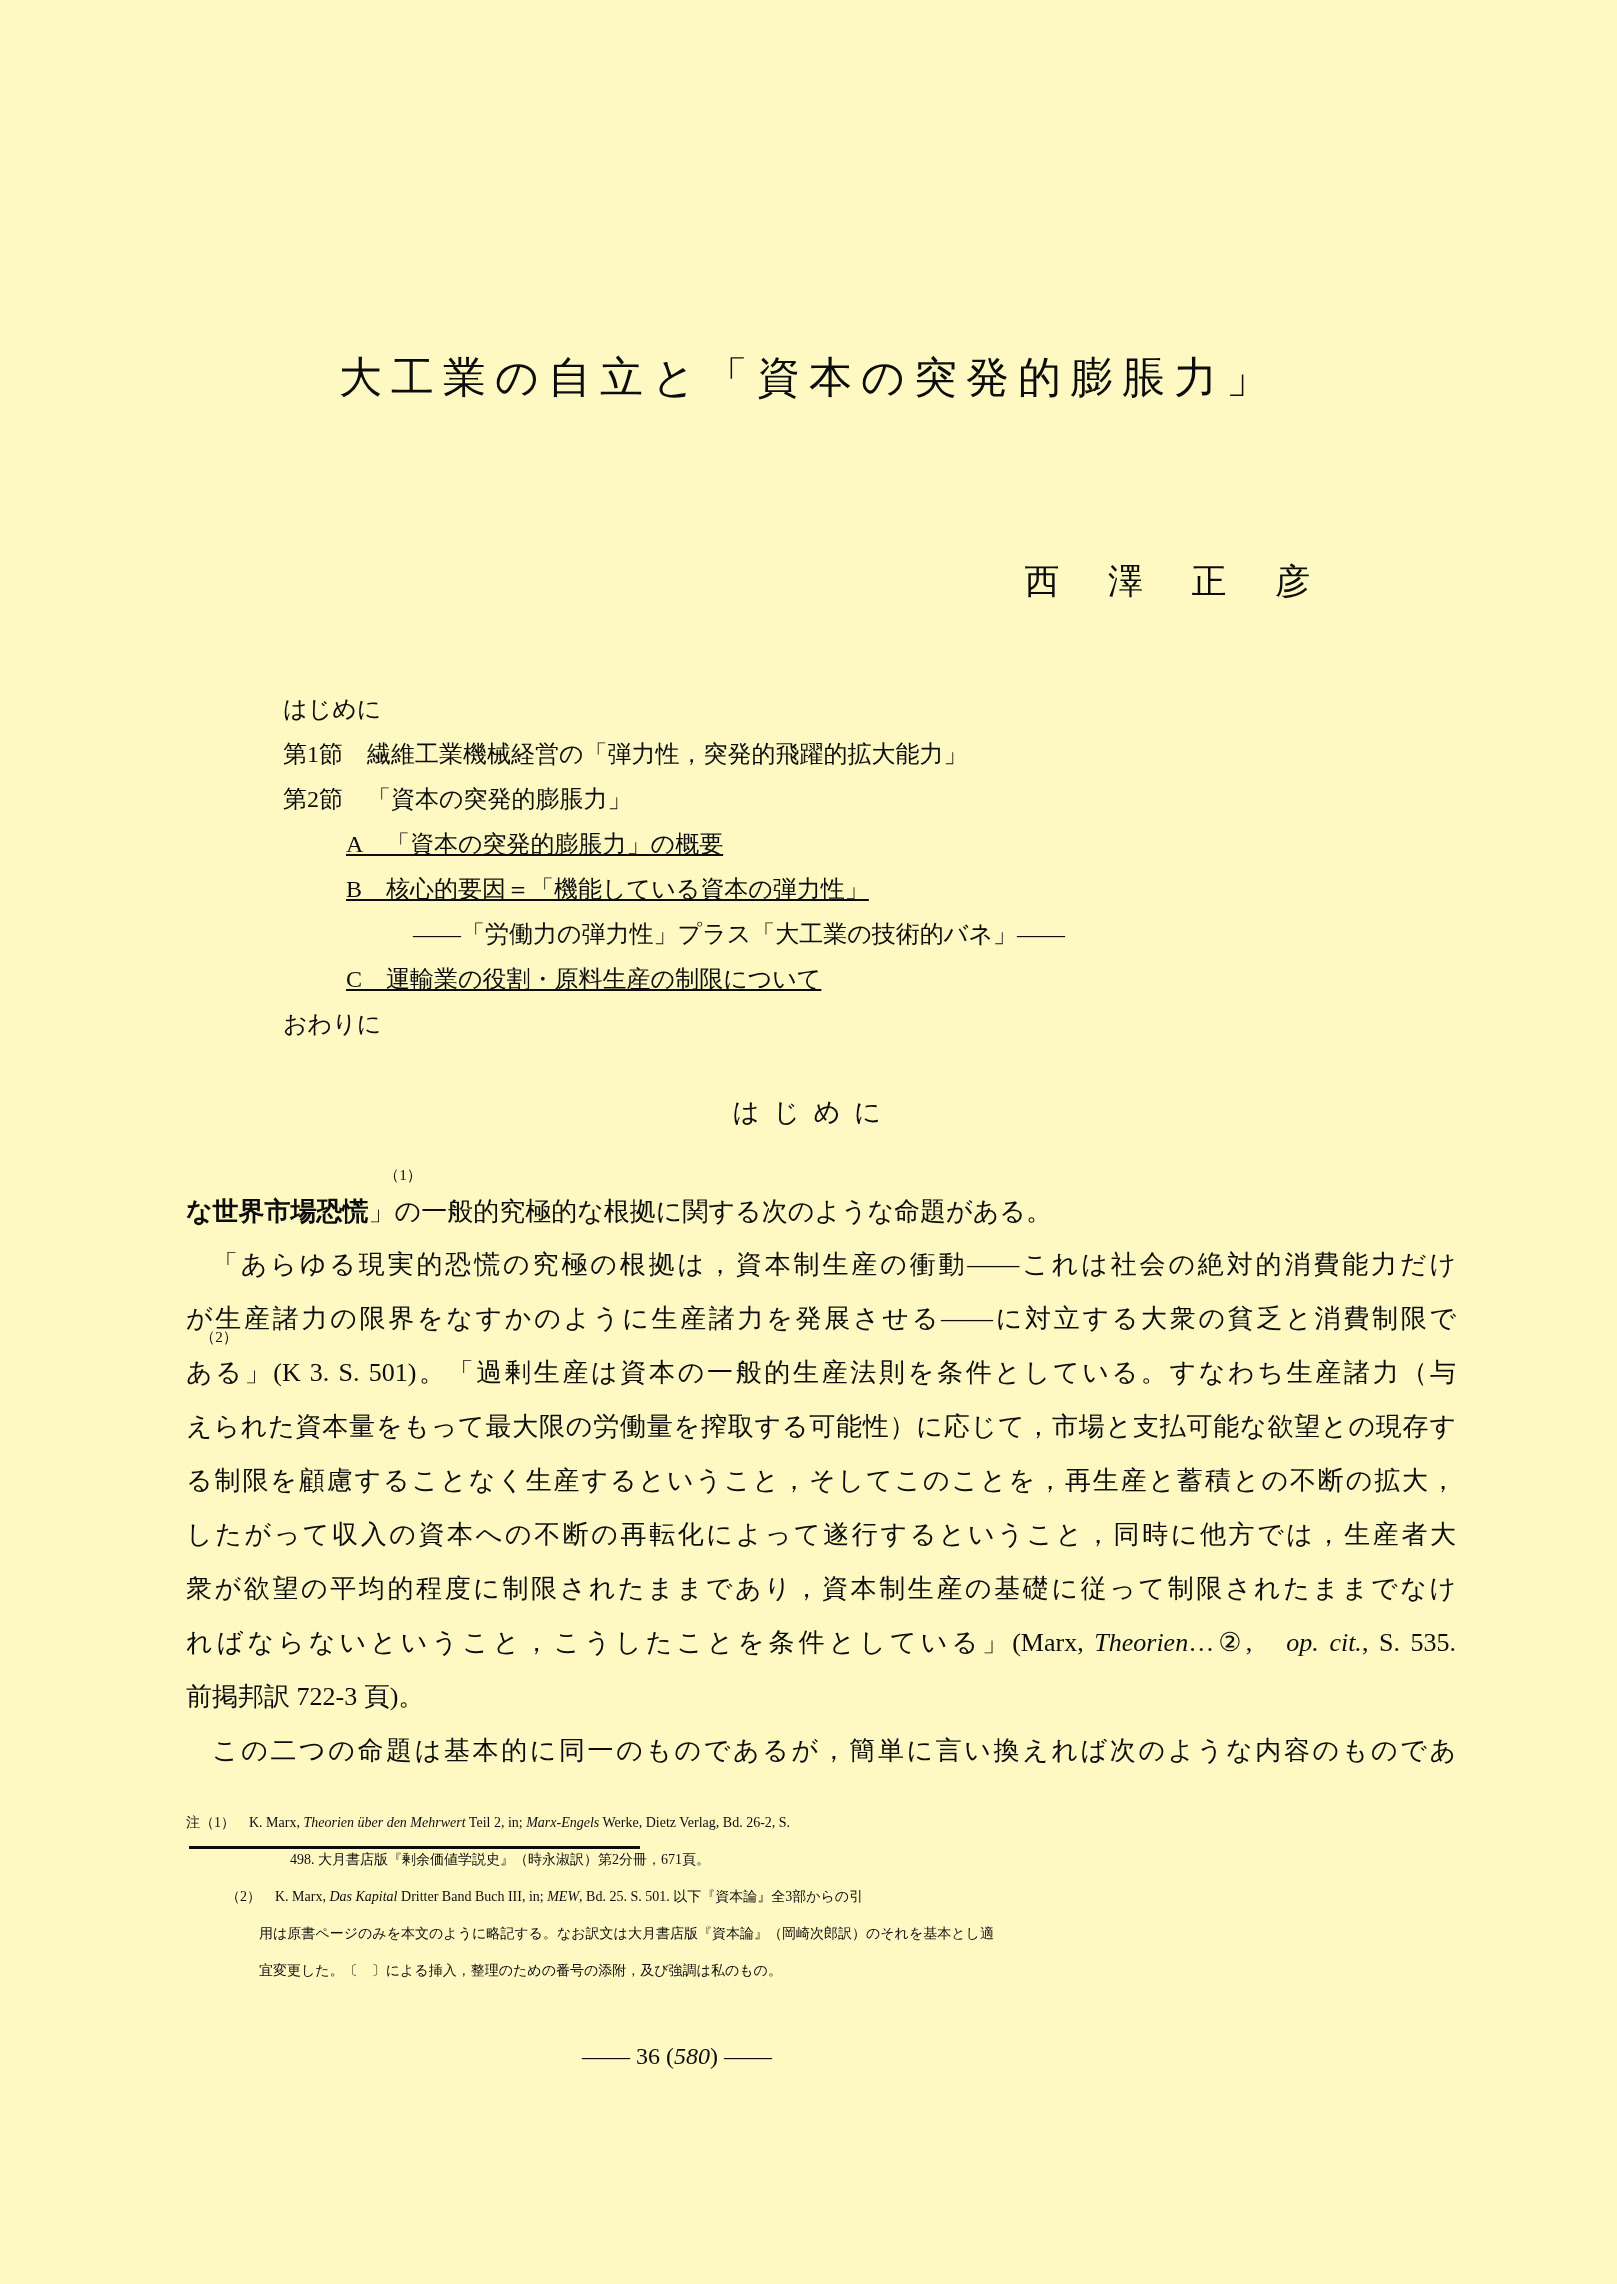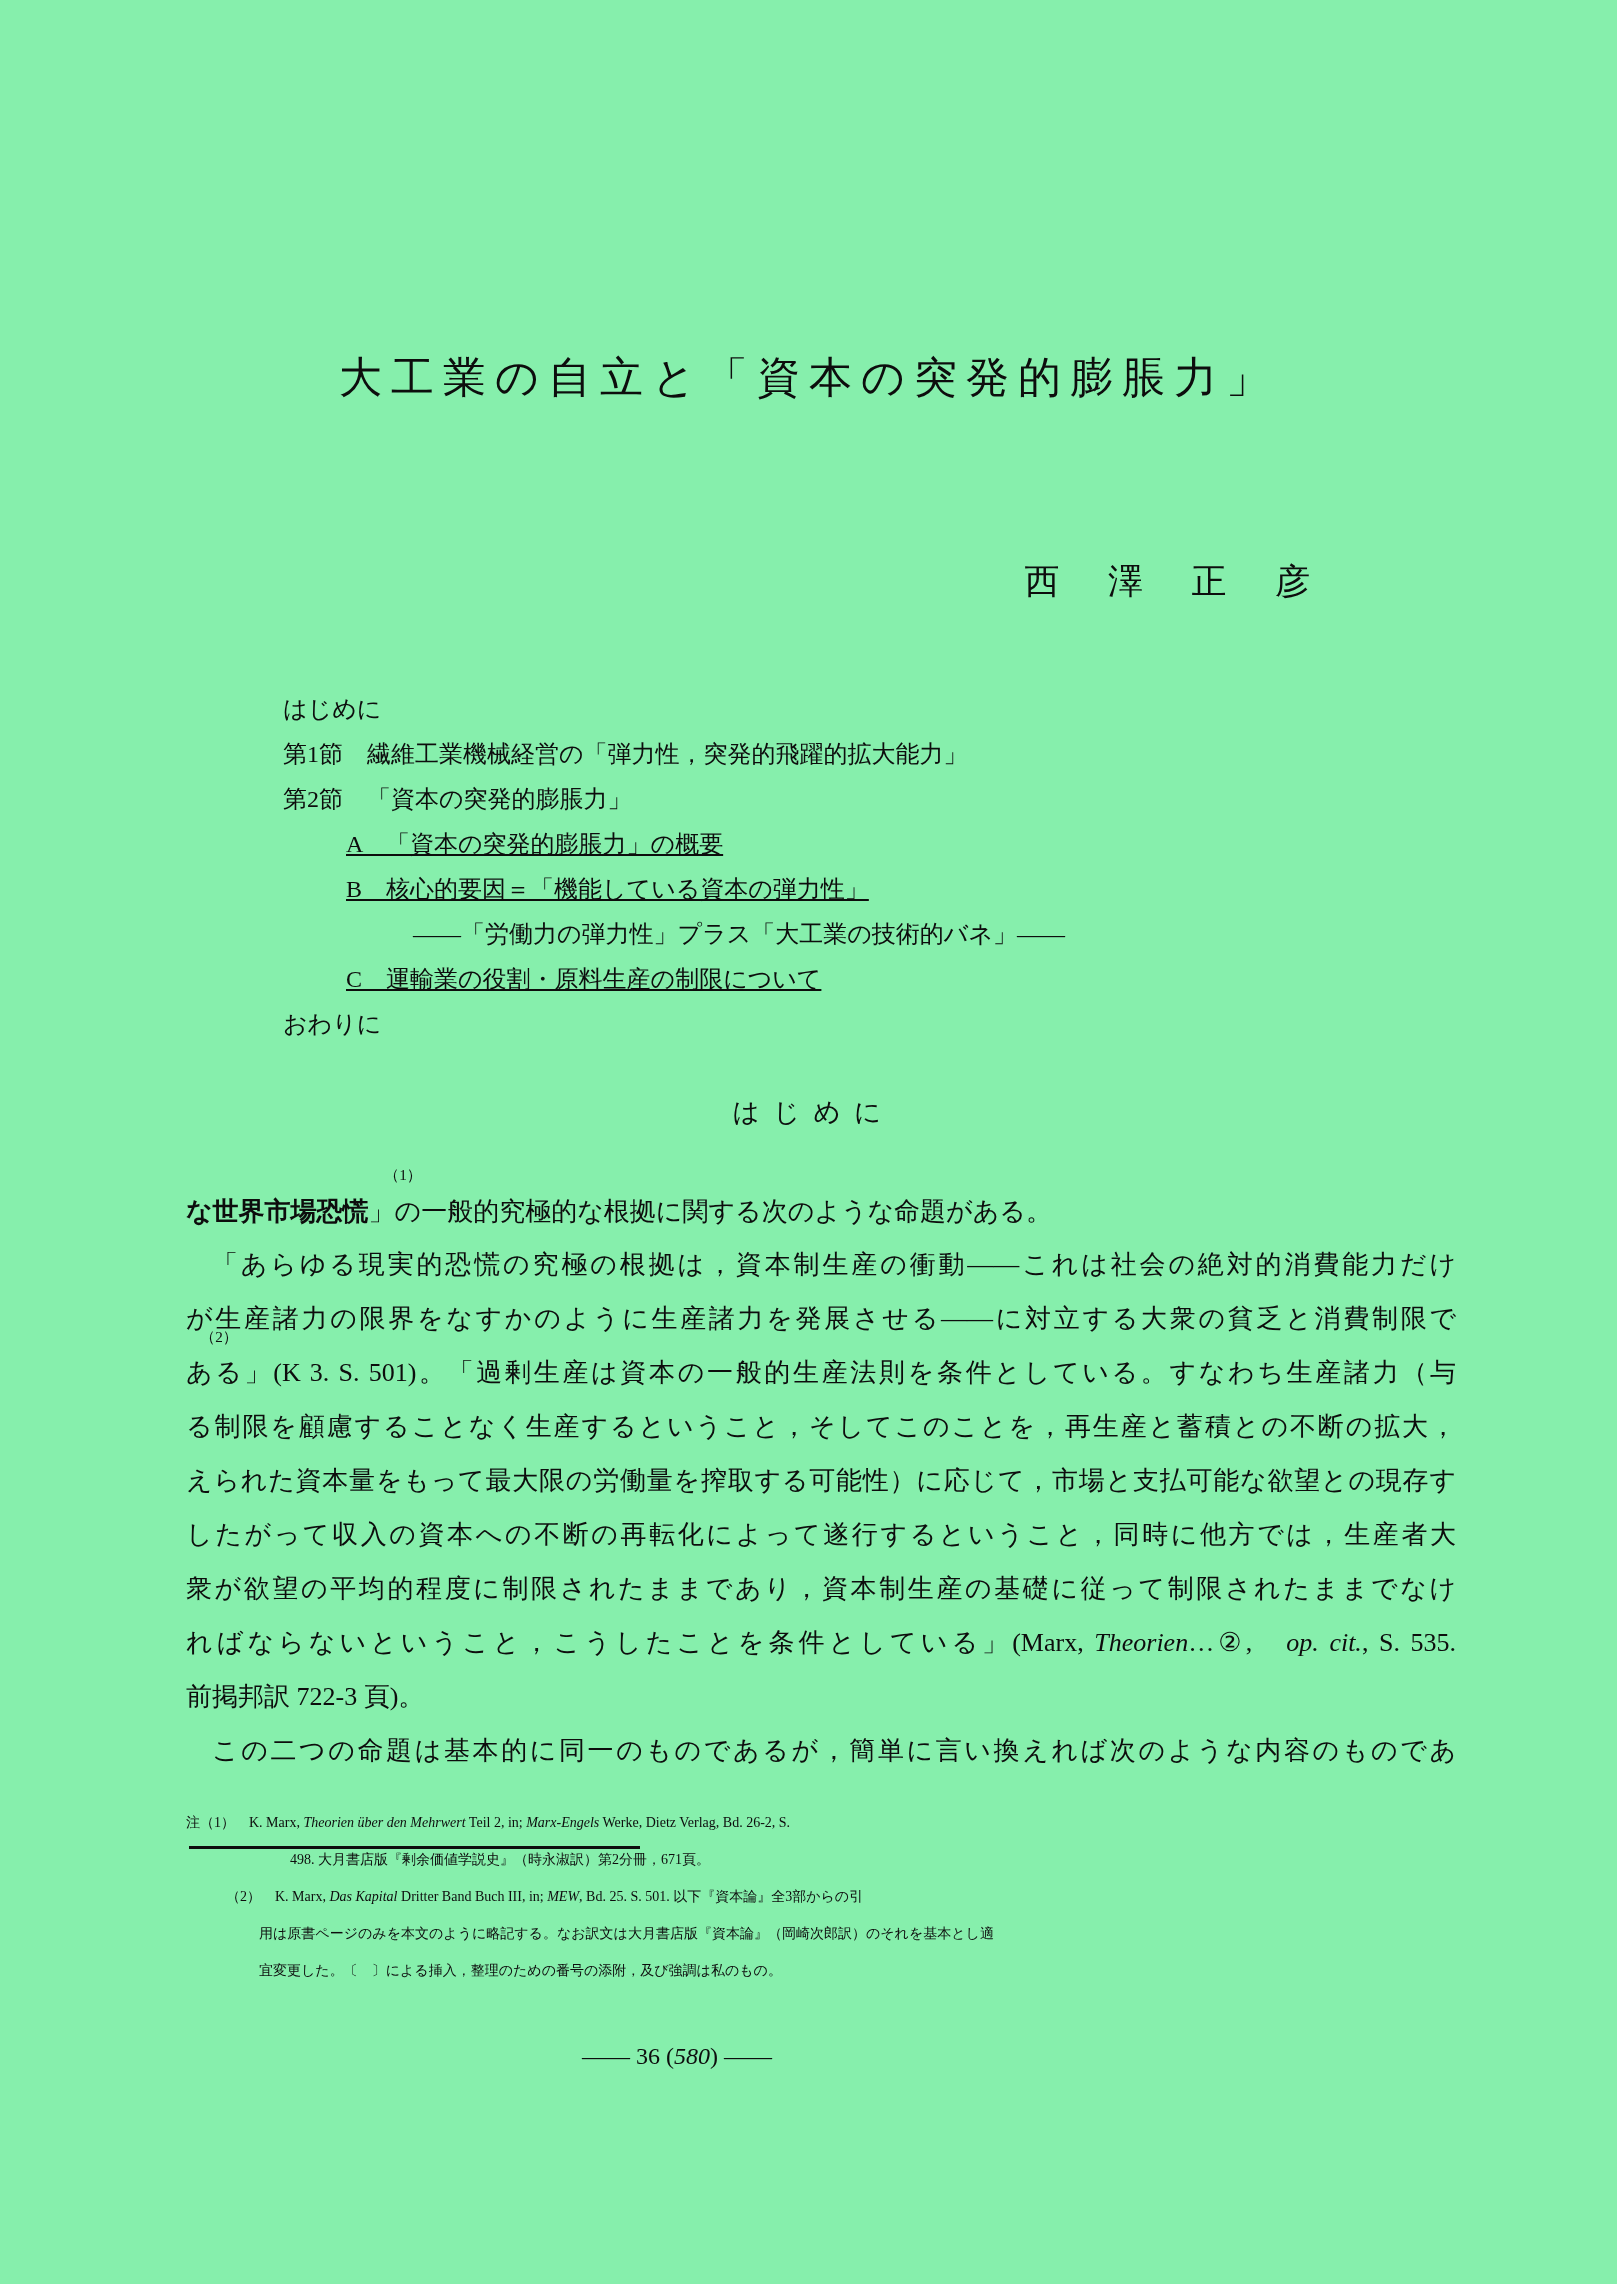--- a/index.html
+++ b/index.html
@@ -1,20 +1,20 @@
 <!DOCTYPE html>
 <html style="font-size:9px"><head>
 <meta charset="utf-8">
 <style>
   html,body { margin:0; padding:0; background:#888; }
   .page {
     position:relative;
     width:1617px; height:2284px;
     margin:0 auto;
-    background:#86efac;
+    background:#fef9c3;
     color:#0d0d0d;
     font-family:"Liberation Serif","DejaVu Serif",serif;
     overflow:hidden;
   }
   .title {
     position:absolute; top:349px; left:0; width:100%;
     text-align:center;
     font-size:43px; letter-spacing:9px;
     white-space:nowrap;
   }
@@ -85,22 +85,22 @@
       <div class="toc-item lvl0">おわりに</div>
     </div>
 
   <div class="section-heading">は じ め に</div>
 
   <div class="body-text">
       <div class="bline last"><span class="sup" style="left: 198px;">（1）</span><span class="b">な世界市場恐慌</span><span>」の一般的究極的な根拠に関する次のような命題がある。</span></div>
       <div class="bline ind"><span>「あらゆる現実的恐慌の究極の根拠は，資本制生産の衝動——これは社会の絶対的消費能力だけ</span></div>
       <div class="bline"><span>が生産諸力の限界をなすかのように生産諸力を発展させる——に対立する大衆の貧乏と消費制限で</span></div>
       <div class="bline"><span class="sup" style="left: 14px;">（2）</span><span>ある」(K 3. S. 501)。「過剰生産は資本の一般的生産法則を条件としている。すなわち生産諸力（与</span></div>
+      <div class="bline"><span>えられた資本量をもって最大限の労働量を搾取する可能性）に応じて，市場と支払可能な欲望との現存す</span></div>
       <div class="bline"><span>る制限を顧慮することなく生産するということ，そしてこのことを，再生産と蓄積との不断の拡大，</span></div>
-      <div class="bline"><span>えられた資本量をもって最大限の労働量を搾取する可能性）に応じて，市場と支払可能な欲望との現存す</span></div>
       <div class="bline"><span>したがって収入の資本への不断の再転化によって遂行するということ，同時に他方では，生産者大</span></div>
       <div class="bline"><span>衆が欲望の平均的程度に制限されたままであり，資本制生産の基礎に従って制限されたままでなけ</span></div>
       <div class="bline"><span>ればならないということ，こうしたことを条件としている」(Marx, </span><span class="i">Theorien</span><span>…②,　</span><span class="i">op. cit.</span><span>, S. 535.</span></div>
       <div class="bline last"><span>前掲邦訳 722-3 頁)。</span></div>
       <div class="bline ind"><span>この二つの命題は基本的に同一のものであるが，簡単に言い換えれば次のような内容のものであ</span></div>
     </div>
 
   <div class="fn-rule"></div>
 
   <div class="footnotes">

